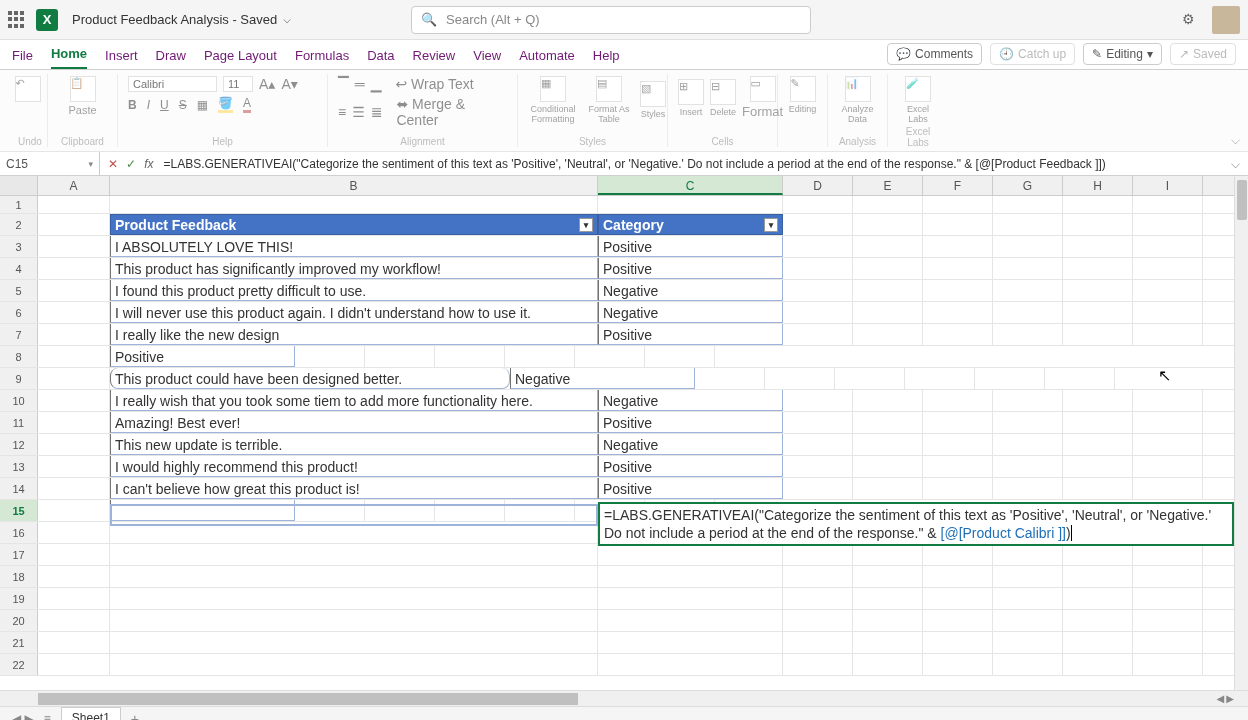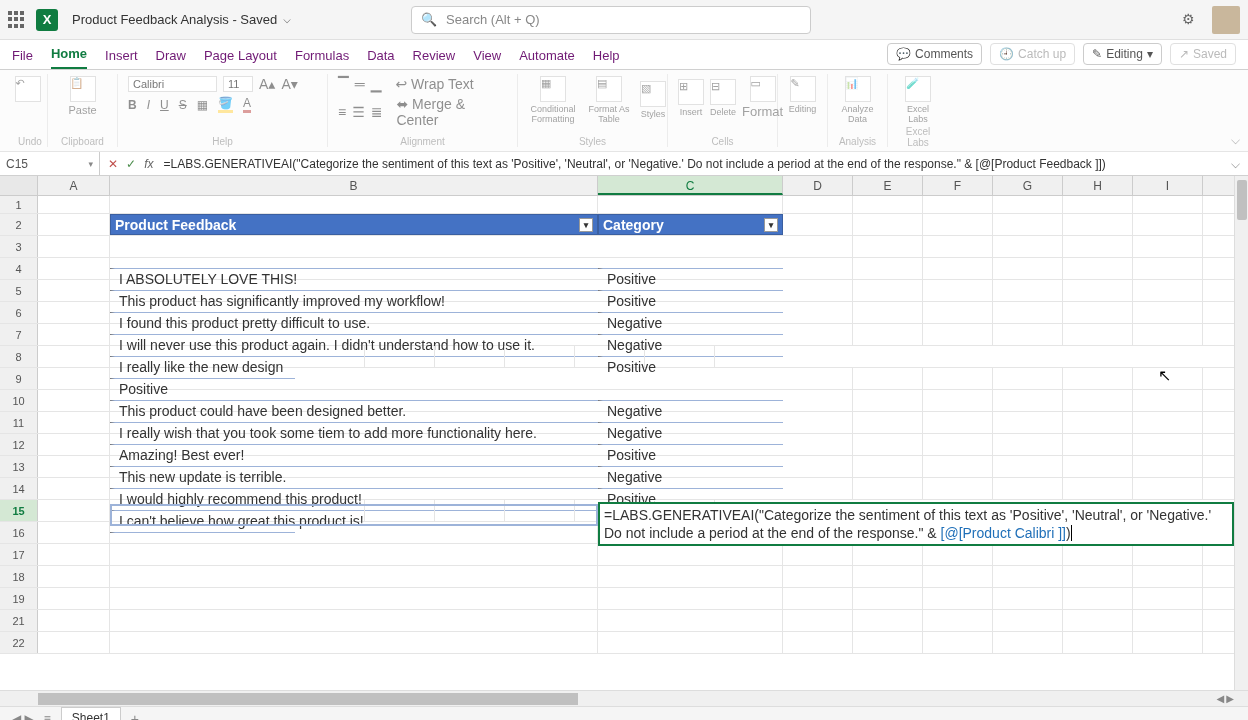--- a/index.html
+++ b/index.html
@@ -57,21 +57,21 @@
 .rows { position: relative; }
 .gridrow { display: flex; height: 22px; border-bottom: 1px solid #e5e5e5; }
 .gridrow.h18 { height: 18px; }
 .rowhead { width: 38px; background: #f0f0f0; border-right: 1px solid #ccc; text-align: center; font-size: 11px; color: #555; line-height: 22px; }
 .rowhead.sel { background: #d4e8d4; color: #107c41; font-weight: 600; }
 .cell { border-right: 1px solid #e5e5e5; padding: 0 4px; font-size: 14px; line-height: 22px; white-space: nowrap; overflow: visible; }
 
 
 .tbl-header { background: #4472c4; color: #fff; font-weight: 600; border: 1px solid #3a5fa0; display: flex; align-items: center; justify-content: space-between; padding: 0 4px; }
 .tbl-header .filter { width: 14px; height: 14px; background: #fff; color: #333; font-size: 9px; display: flex; align-items: center; justify-content: center; border: 1px solid #999; }
-.tbl-cell { border-left: 5px solid #737373; border-right: 1px solid #9db3d9; border-bottom: 1px solid #9db3d9; margin-top: 32px; }
+.tbl-cell { border-left: 1px solid #737373; border-right: 1px solid #9db3d9; border-bottom: 1px solid #9db3d9; }
 
 
 .active-cell-border { position: absolute; border: 2px solid #107c41; pointer-events: none; }
 .formula-overlay { position: absolute; background: #fff; border: 2px solid #107c41; padding: 2px 4px; font-size: 14px; line-height: 18px; z-index: 5; }
 .formula-overlay .ref { color: #1f6fb8; }
 
 
 .vscroll { position: absolute; right: 0; top: 0; width: 14px; height: 100%; background: #f0f0f0; border-left: 1px solid #ddd; }
 .vscroll .thumb { position: absolute; top: 4px; left: 2px; width: 10px; height: 40px; background: #c0c0c0; border-radius: 2px; }
 .hscroll-area { height: 16px; display: flex; background: #f0f0f0; border-top: 1px solid #ddd; align-items: center; }
@@ -400,21 +400,21 @@
         <div class="cell" style="width: 70px;"></div>
         <div class="cell" style="width: 70px;"></div>
         <div class="cell" style="width: 70px;"></div>
         <div class="cell" style="width: 70px;"></div>
         <div class="cell" style="width: 70px;"></div>
         <div class="cell" style="width: 70px;"></div>
       </div>
       <div class="gridrow">
         <div class="rowhead">9</div>
         <div class="cell" style="width: 72px;"></div>
-        <div class="cell tbl-cell" style="width: 488px; border-radius: 8px;">This product could have been designed better.</div>
+        <div class="cell tbl-cell" style="width: 400px; border-radius: 8px;">This product could have been designed better.</div>
         <div class="cell tbl-cell" style="width: 185px;">Negative</div>
         <div class="cell" style="width: 70px;"></div>
         <div class="cell" style="width: 70px;"></div>
         <div class="cell" style="width: 70px;"></div>
         <div class="cell" style="width: 70px;"></div>
         <div class="cell" style="width: 70px;"></div>
         <div class="cell" style="width: 70px;"></div>
       </div>
       <div class="gridrow">
         <div class="rowhead">10</div>
@@ -518,20 +518,32 @@
         <div class="cell" style="width: 185px;"></div>
         <div class="cell" style="width: 70px;"></div>
         <div class="cell" style="width: 70px;"></div>
         <div class="cell" style="width: 70px;"></div>
         <div class="cell" style="width: 70px;"></div>
         <div class="cell" style="width: 70px;"></div>
         <div class="cell" style="width: 70px;"></div>
       </div>
       <div class="gridrow">
         <div class="rowhead">19</div>
+        <div class="cell" style="width: 72px;"></div>
+        <div class="cell" style="width: 488px;"></div>
+        <div class="cell" style="width: 185px;"></div>
+        <div class="cell" style="width: 70px;"></div>
+        <div class="cell" style="width: 70px;"></div>
+        <div class="cell" style="width: 70px;"></div>
+        <div class="cell" style="width: 70px;"></div>
+        <div class="cell" style="width: 70px;"></div>
+        <div class="cell" style="width: 70px;"></div>
+      </div>
+      <div class="gridrow">
+        <div class="rowhead">20</div>
         <div class="cell" style="width: 72px;"></div>
         <div class="cell" style="width: 488px;"></div>
         <div class="cell" style="width: 185px;"></div>
         <div class="cell" style="width: 70px;"></div>
         <div class="cell" style="width: 70px;"></div>
         <div class="cell" style="width: 70px;"></div>
         <div class="cell" style="width: 70px;"></div>
         <div class="cell" style="width: 70px;"></div>
         <div class="cell" style="width: 70px;"></div>
       </div>

